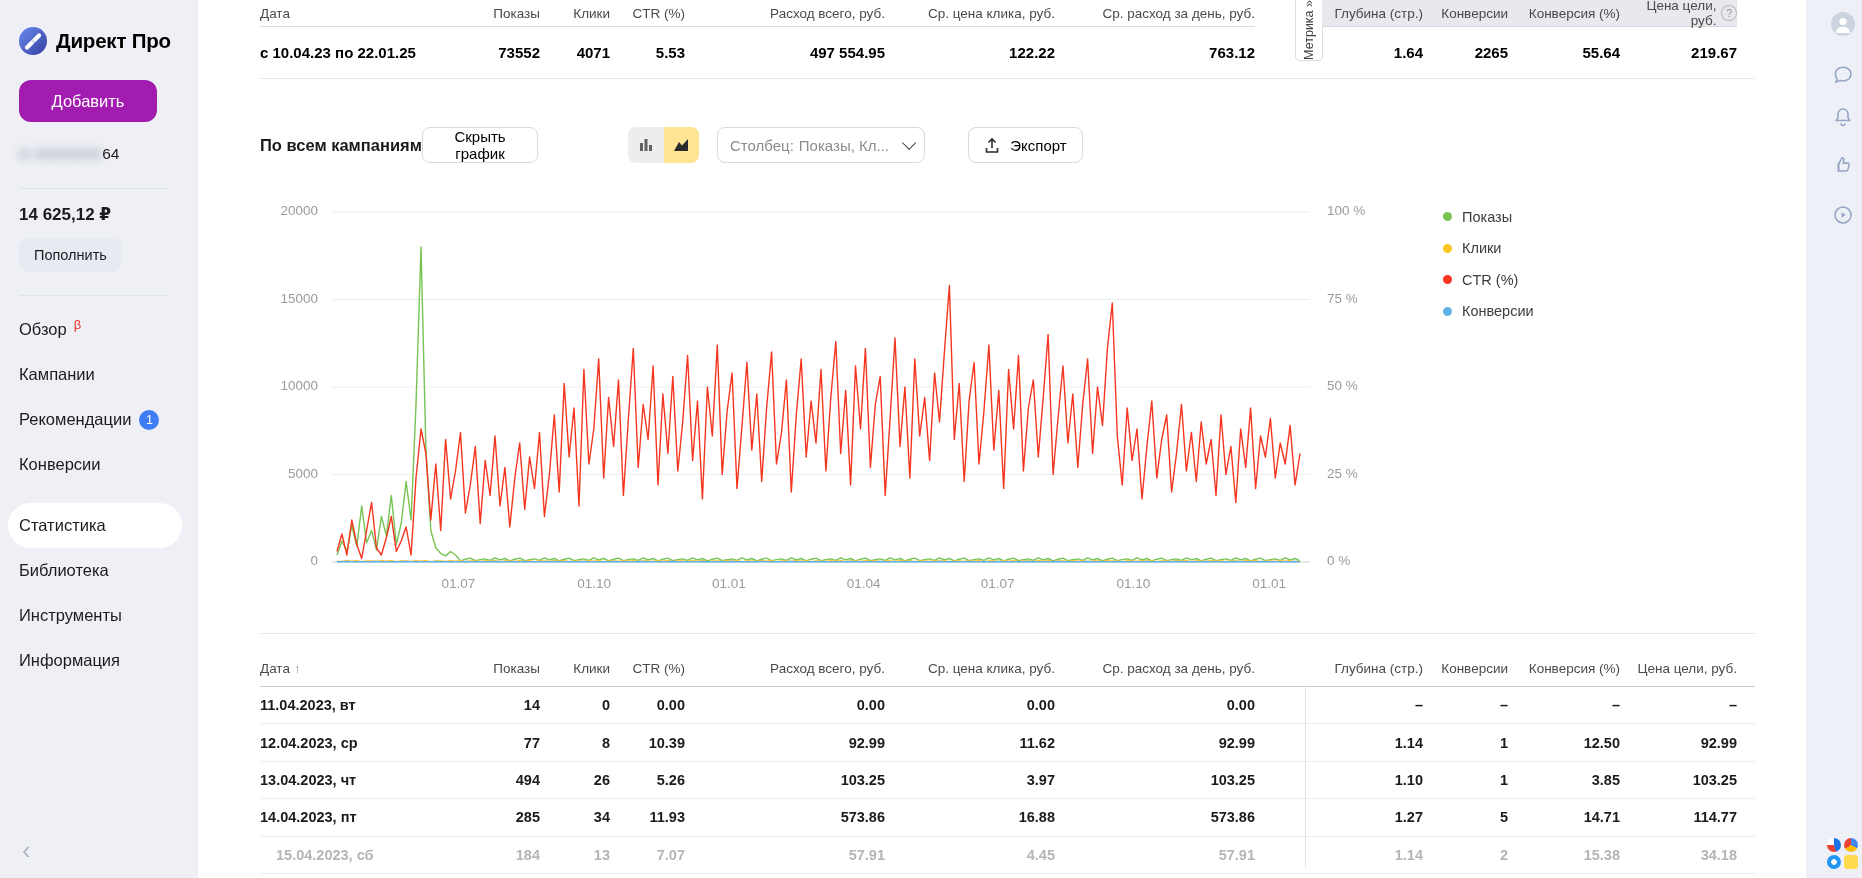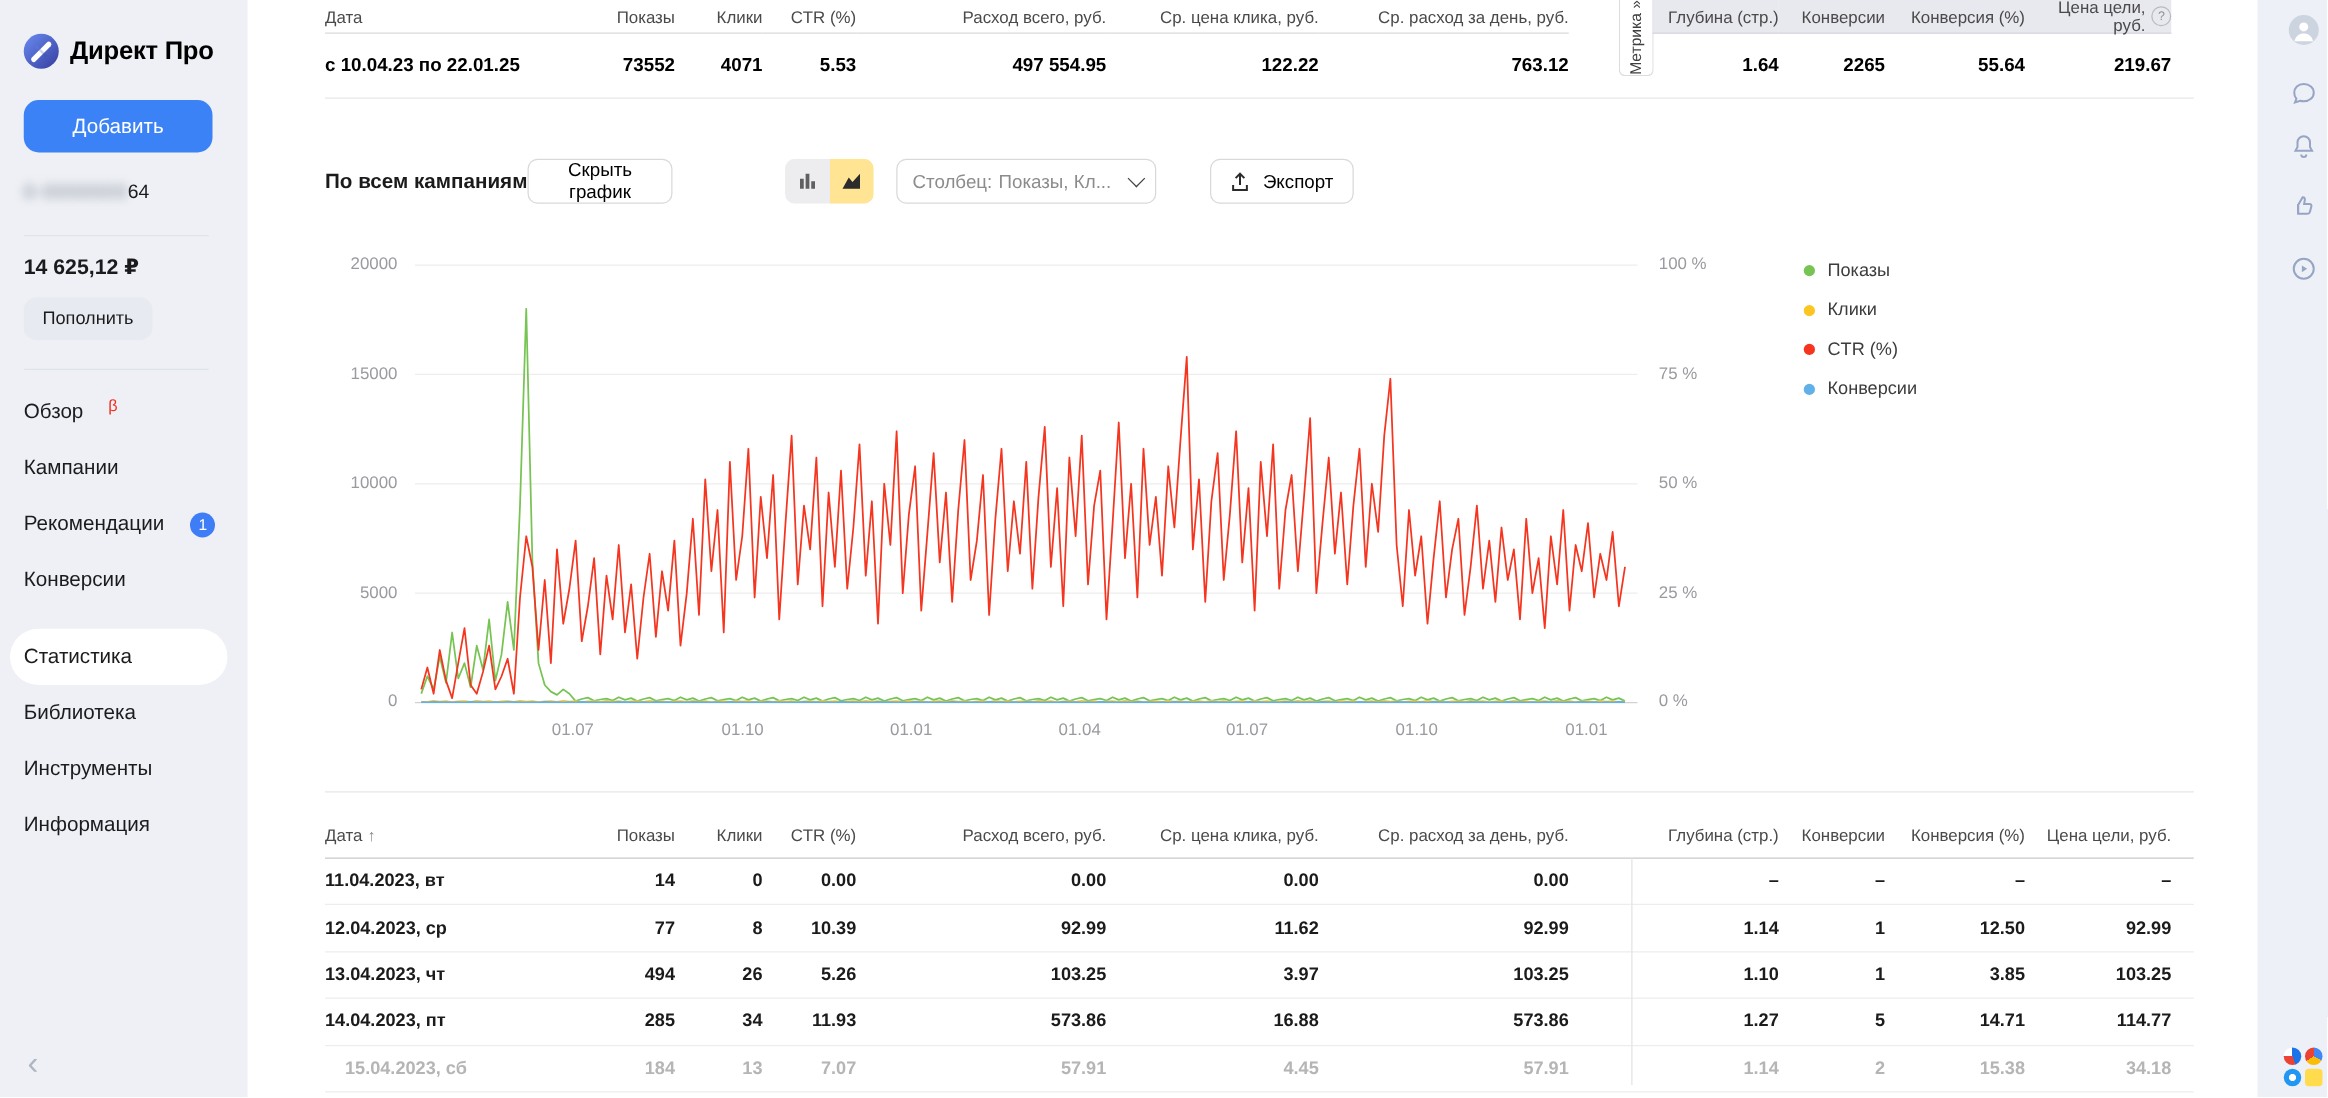--- a/index.html
+++ b/index.html
@@ -3,30 +3,30 @@
 <meta charset="utf-8">
 <style>
   html,body{margin:0;padding:0;background:#fff;}
   .app{position:relative;width:1862px;height:878px;overflow:hidden;background:#fff;
        font-family:"Liberation Sans","DejaVu Sans",sans-serif;color:#1b1b1d;}
 
   
   .sidebar{position:absolute;left:0;top:0;width:198px;height:878px;background:#eef0f5;}
   .logo{position:absolute;left:18px;top:16px;display:flex;align-items:center;gap:8px;cursor:pointer;margin-top:10px;}
   .logo-text{font-size:20.5px;font-weight:700;letter-spacing:-0.2px;color:#000;}
-  .add-btn{position:absolute;left:19px;top:80px;width:151px;height:42px;background:#3b82f6;color:#fff;
+  .add-btn{position:absolute;left:19px;top:80px;width:138px;height:42px;background:#a21caf;color:#fff;
            border:none;border-radius:12px;font-size:16.5px;font-family:inherit;cursor:pointer;}
   .account{position:absolute;left:19px;top:145px;font-size:15.5px;display:flex;align-items:center;}
   .blur{filter:blur(4px);color:#7e8694;letter-spacing:1px;}
   .sb-divider{position:absolute;left:19px;width:148px;height:1px;background:#dfe3ea;}
   .balance{position:absolute;left:19px;top:204px;font-size:17px;font-weight:700;}
   .topup{position:absolute;left:19px;top:238px;background:#e7eaf1;border:none;border-radius:10px;
          padding:9px 15px;font-size:14.5px;font-family:inherit;cursor:pointer;color:#1b1b1d;}
   .nav{position:absolute;left:0;top:307px;width:198px;}
-  .nav-item{height:45px;display:flex;align-items:center;padding-left:19px;font-size:16.5px;cursor:pointer;color:#1c1c1e;gap:13px;}
+  .nav-item{height:45px;display:flex;align-items:center;padding-left:19px;font-size:16.5px;cursor:pointer;color:#1c1c1e;}
   .nav-item.active{background:#fff;border-radius:24px;margin:16px 16px 0 8px;padding-left:11px;}
   .badge-beta{color:#ef3124;font-size:13px;margin-left:7px;transform:translateY(-5px);}
   .badge-count{background:#3e7df5;color:#fff;min-width:20px;height:20px;border-radius:50%;font-size:12.5px;
                display:inline-flex;align-items:center;justify-content:center;margin-left:8px;}
   .collapse{position:absolute;left:22px;top:836px;font-size:26px;color:#aeb6c2;cursor:pointer;line-height:28px;}
 
   
   .rail{position:absolute;left:1806px;top:0;width:56px;height:878px;background:#edf0f7;}
   .avatar{position:absolute;left:25px;top:12px;width:24px;height:24px;border-radius:50%;background:#ccd4df;overflow:hidden;cursor:pointer;}
   .rail-ic{position:absolute;left:25px;width:24px;height:24px;cursor:pointer;}

